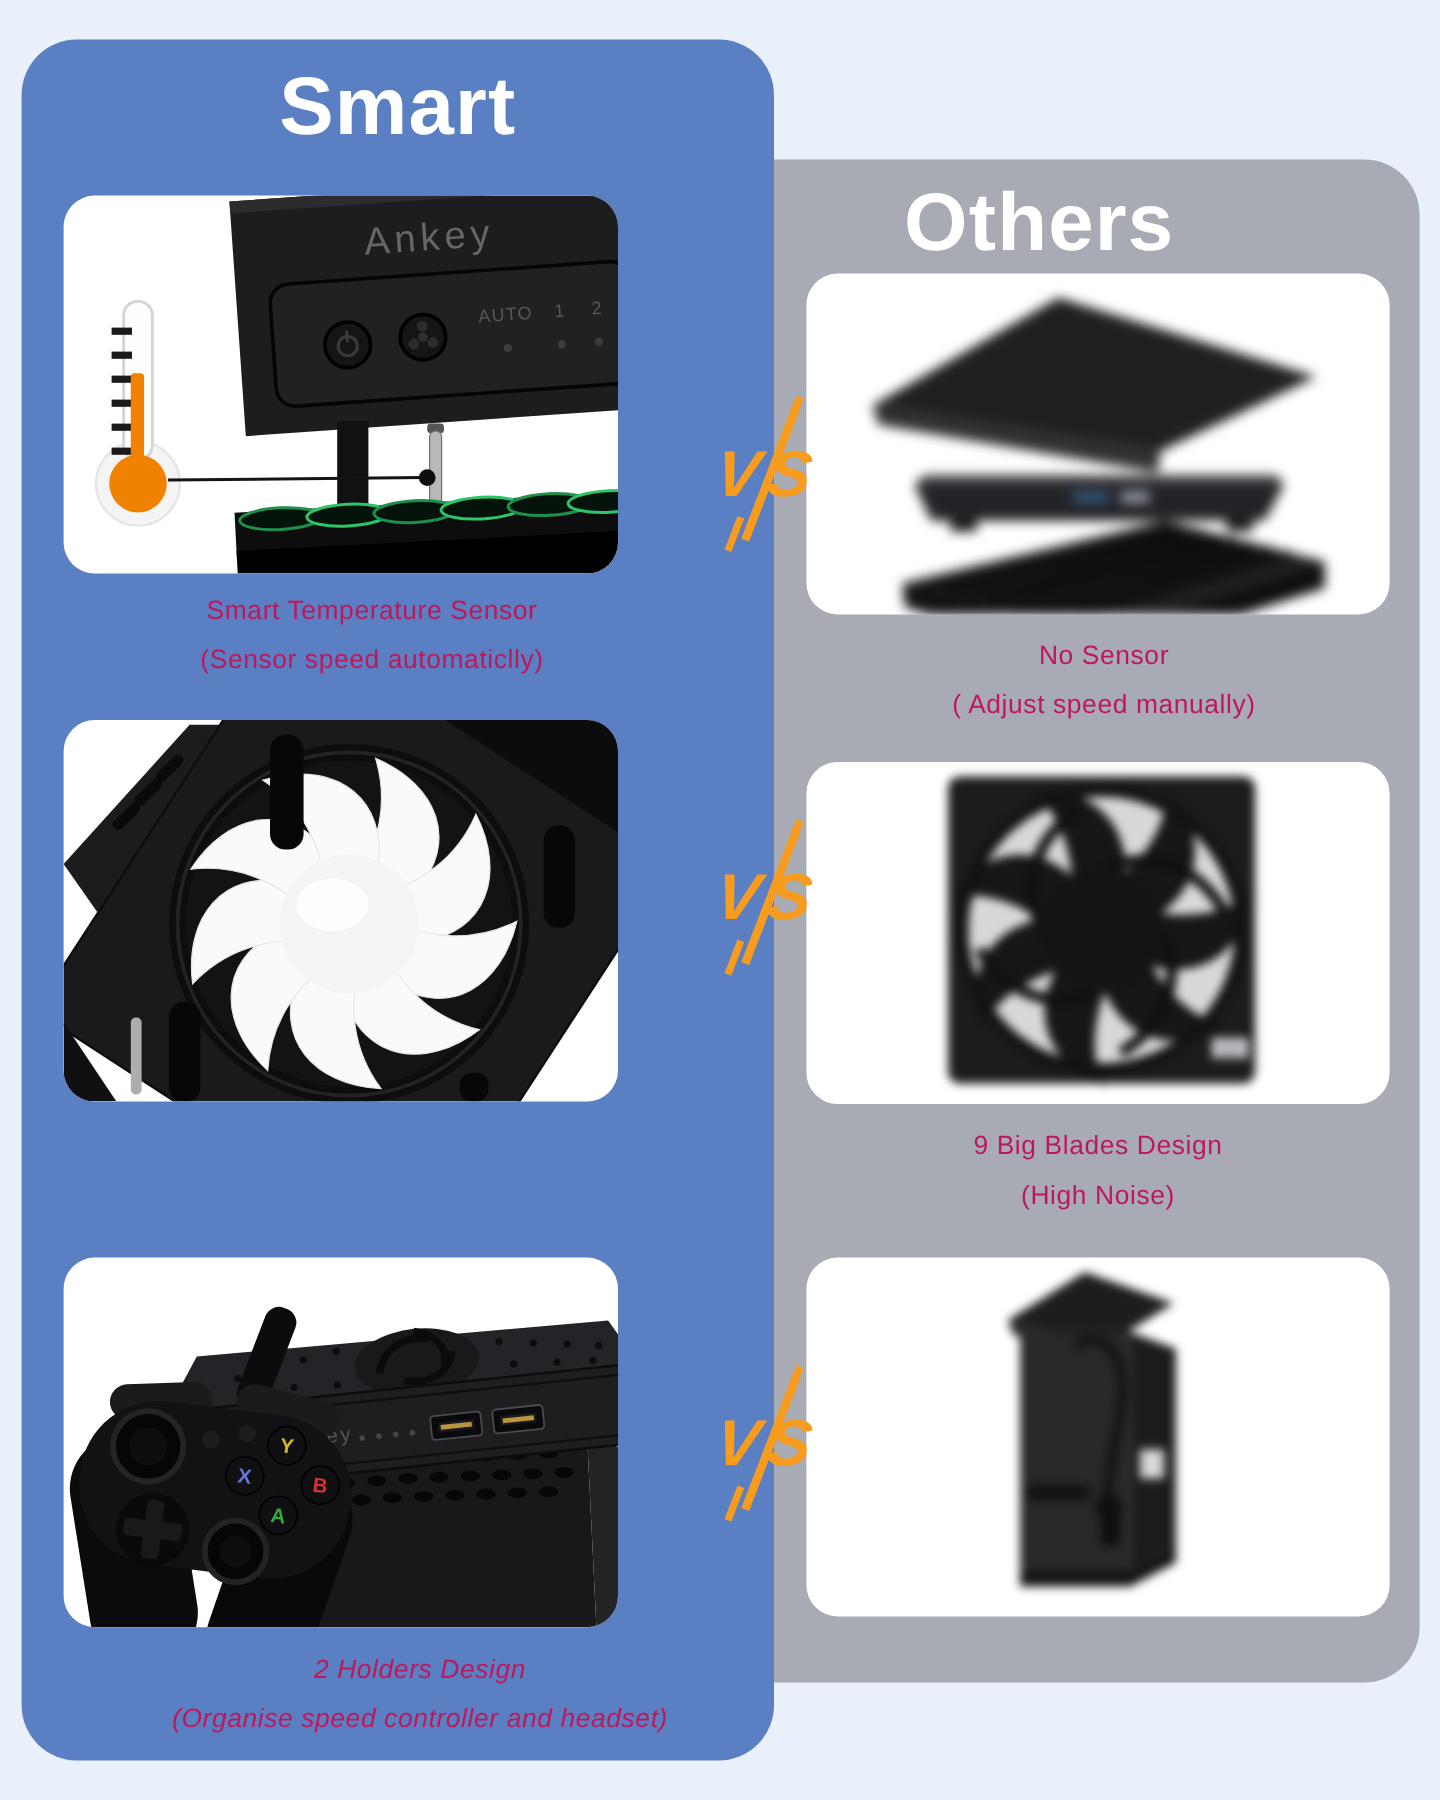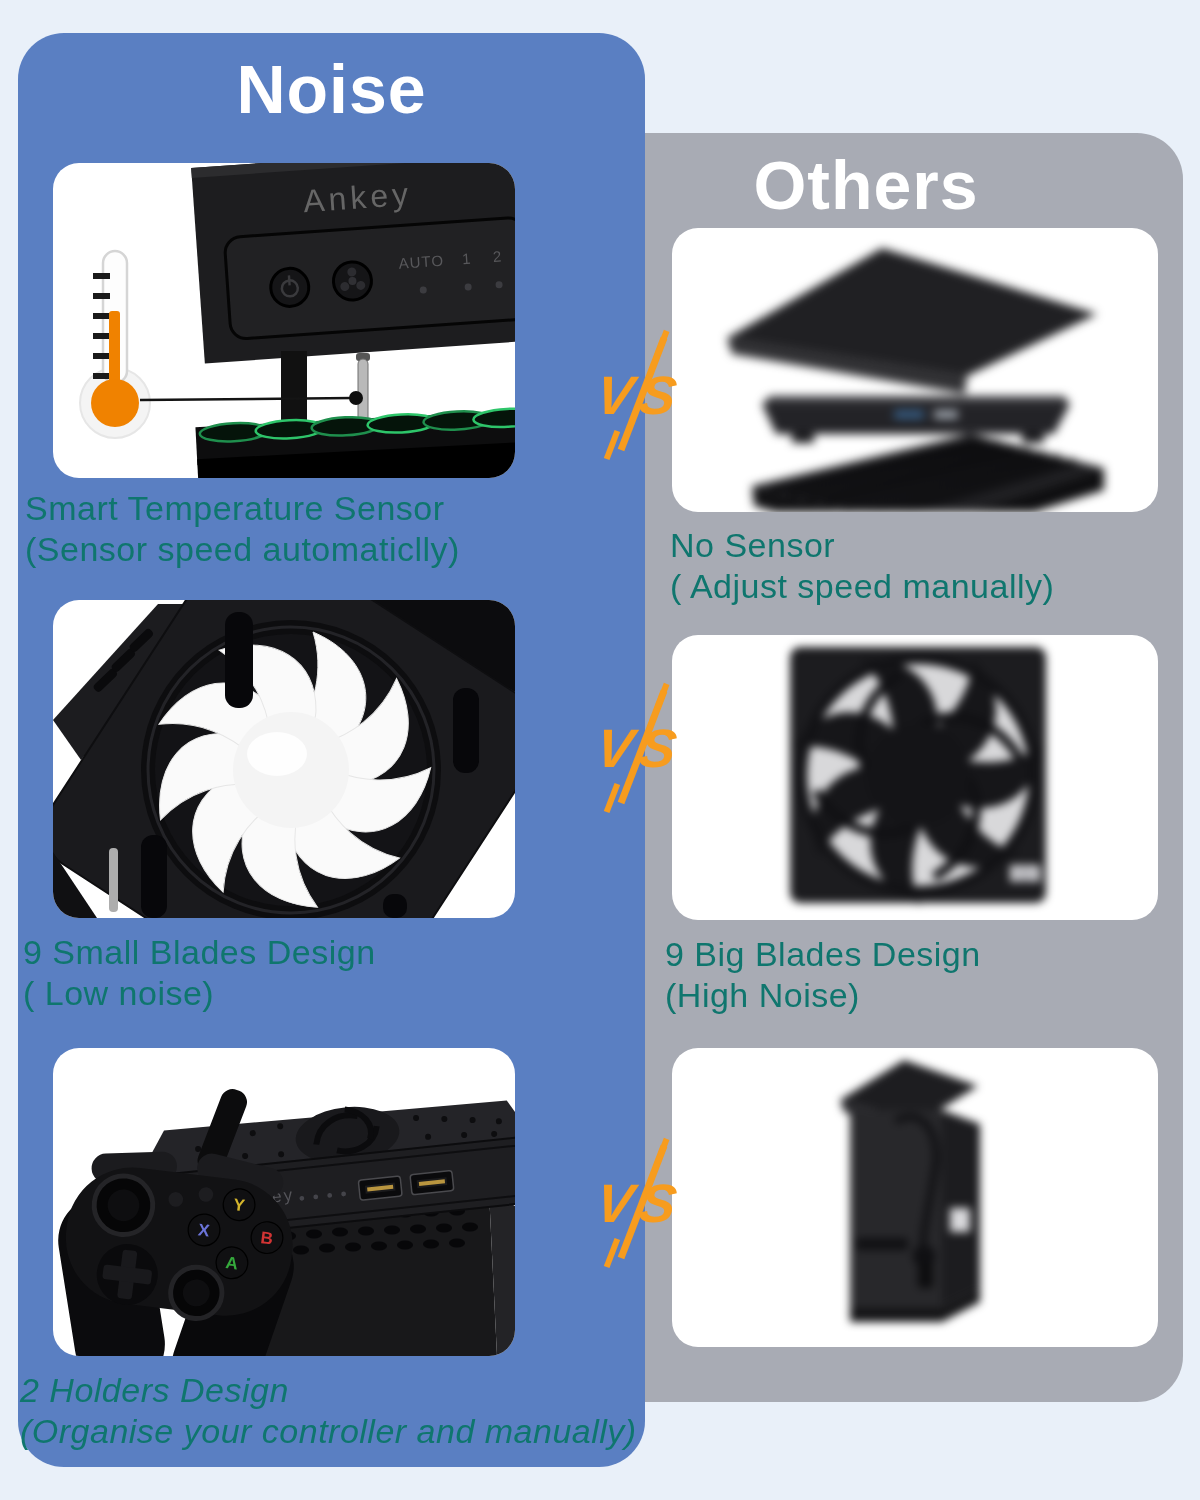--- a/index.html
+++ b/index.html
@@ -20,22 +20,22 @@
     position:absolute; z-index:3; background:#ffffff; border-radius:26px; overflow:hidden;
   }
   .card-l1{left:53px;  top:163px;  width:462px; height:315px;}
   .card-l2{left:53px;  top:600px;  width:462px; height:318px;}
   .card-l3{left:53px;  top:1048px; width:462px; height:308px;}
   .card-r1{left:672px; top:228px;  width:486px; height:284px;}
   .card-r2{left:672px; top:635px;  width:486px; height:285px;}
   .card-r3{left:672px; top:1048px; width:486px; height:299px;}
   .card svg{display:block;}
   .cap{
-    position:absolute; z-index:4; color:#0f766e; font-size:34px; line-height:41px;
-    text-align:left; white-space:nowrap; letter-spacing:0.5px;
+    position:absolute; z-index:4; color:#be185d; font-size:22px; line-height:41px;
+    text-align:center; white-space:nowrap; letter-spacing:0.5px;
   }
   .cap-l1{left:25px;  top:488px;  width:570px;}
   .cap-l2{left:23px;  top:932px;  width:570px;}
   .cap-l3{left:20px;  top:1370px; width:660px;font-style:italic;}
   .cap-r1{left:670px; top:525px;  width:500px;}
   .cap-r2{left:665px; top:934px;  width:500px;}
   .cap-r3{left:662px; top:1352px; width:500px;}
   .vs-badge{position:absolute; z-index:5; width:80px; height:110px;}
   .vs-1{left:597px; top:342px;}
   .vs-2{left:597px; top:695px;}
@@ -52,21 +52,21 @@
   .blur5{filter:blur(5px);}
   .blur4{filter:blur(4px);}
 </style>
 </head>
 <body>
 
 <div class="stage">
 
   <div class="panel panel-gray"></div>
   <div class="panel panel-blue"></div>
-  <div class="panel-title title-ours">Noise</div>
+  <div class="panel-title title-ours">Smart</div>
   <div class="panel-title title-others">Others</div>
 
   <div class="card card-l1">
     <svg width="462" height="315" viewBox="0 0 462 315">
 
       <g transform="rotate(-4 300 140)">
         <rect x="148" y="-6" width="340" height="196" fill="#1d1d1f"></rect>
         <rect x="148" y="-6" width="340" height="10" fill="#2c2c2e"></rect>
         <text x="312" y="46" font-size="32" fill="#666666" letter-spacing="4" text-anchor="middle">Ankey</text>
         <rect x="176" y="66" width="300" height="102" rx="16" fill="#212123" stroke="#050505" stroke-width="3"></rect>
@@ -375,31 +375,27 @@
   </div>
 
   <div class="cap cap-l1">
     <div>Smart Temperature Sensor</div>
     <div>(Sensor speed automaticlly)</div>
   </div>
   <div class="cap cap-r1">
     <div>No Sensor</div>
     <div>( Adjust speed manually)</div>
   </div>
-  <div class="cap cap-l2">
-    <div>9 Small Blades Design</div>
-    <div>( Low noise)</div>
-  </div>
   <div class="cap cap-r2">
     <div>9 Big Blades Design</div>
     <div>(High Noise)</div>
   </div>
   <div class="cap cap-l3">
     <div>2 Holders Design</div>
-    <div>(Organise your controller and manually)</div>
+    <div>(Organise speed controller and headset)</div>
   </div>
 
   <div class="vs-badge vs-1">
     <span class="vs-bolt vs-bolt-main"></span>
     <span class="vs-bolt vs-bolt-low"></span>
     <span class="vs-bolt vs-bolt-top"></span>
     <span class="vs-word">VS</span>
   </div>
   <div class="vs-badge vs-2">
     <span class="vs-bolt vs-bolt-main"></span>

